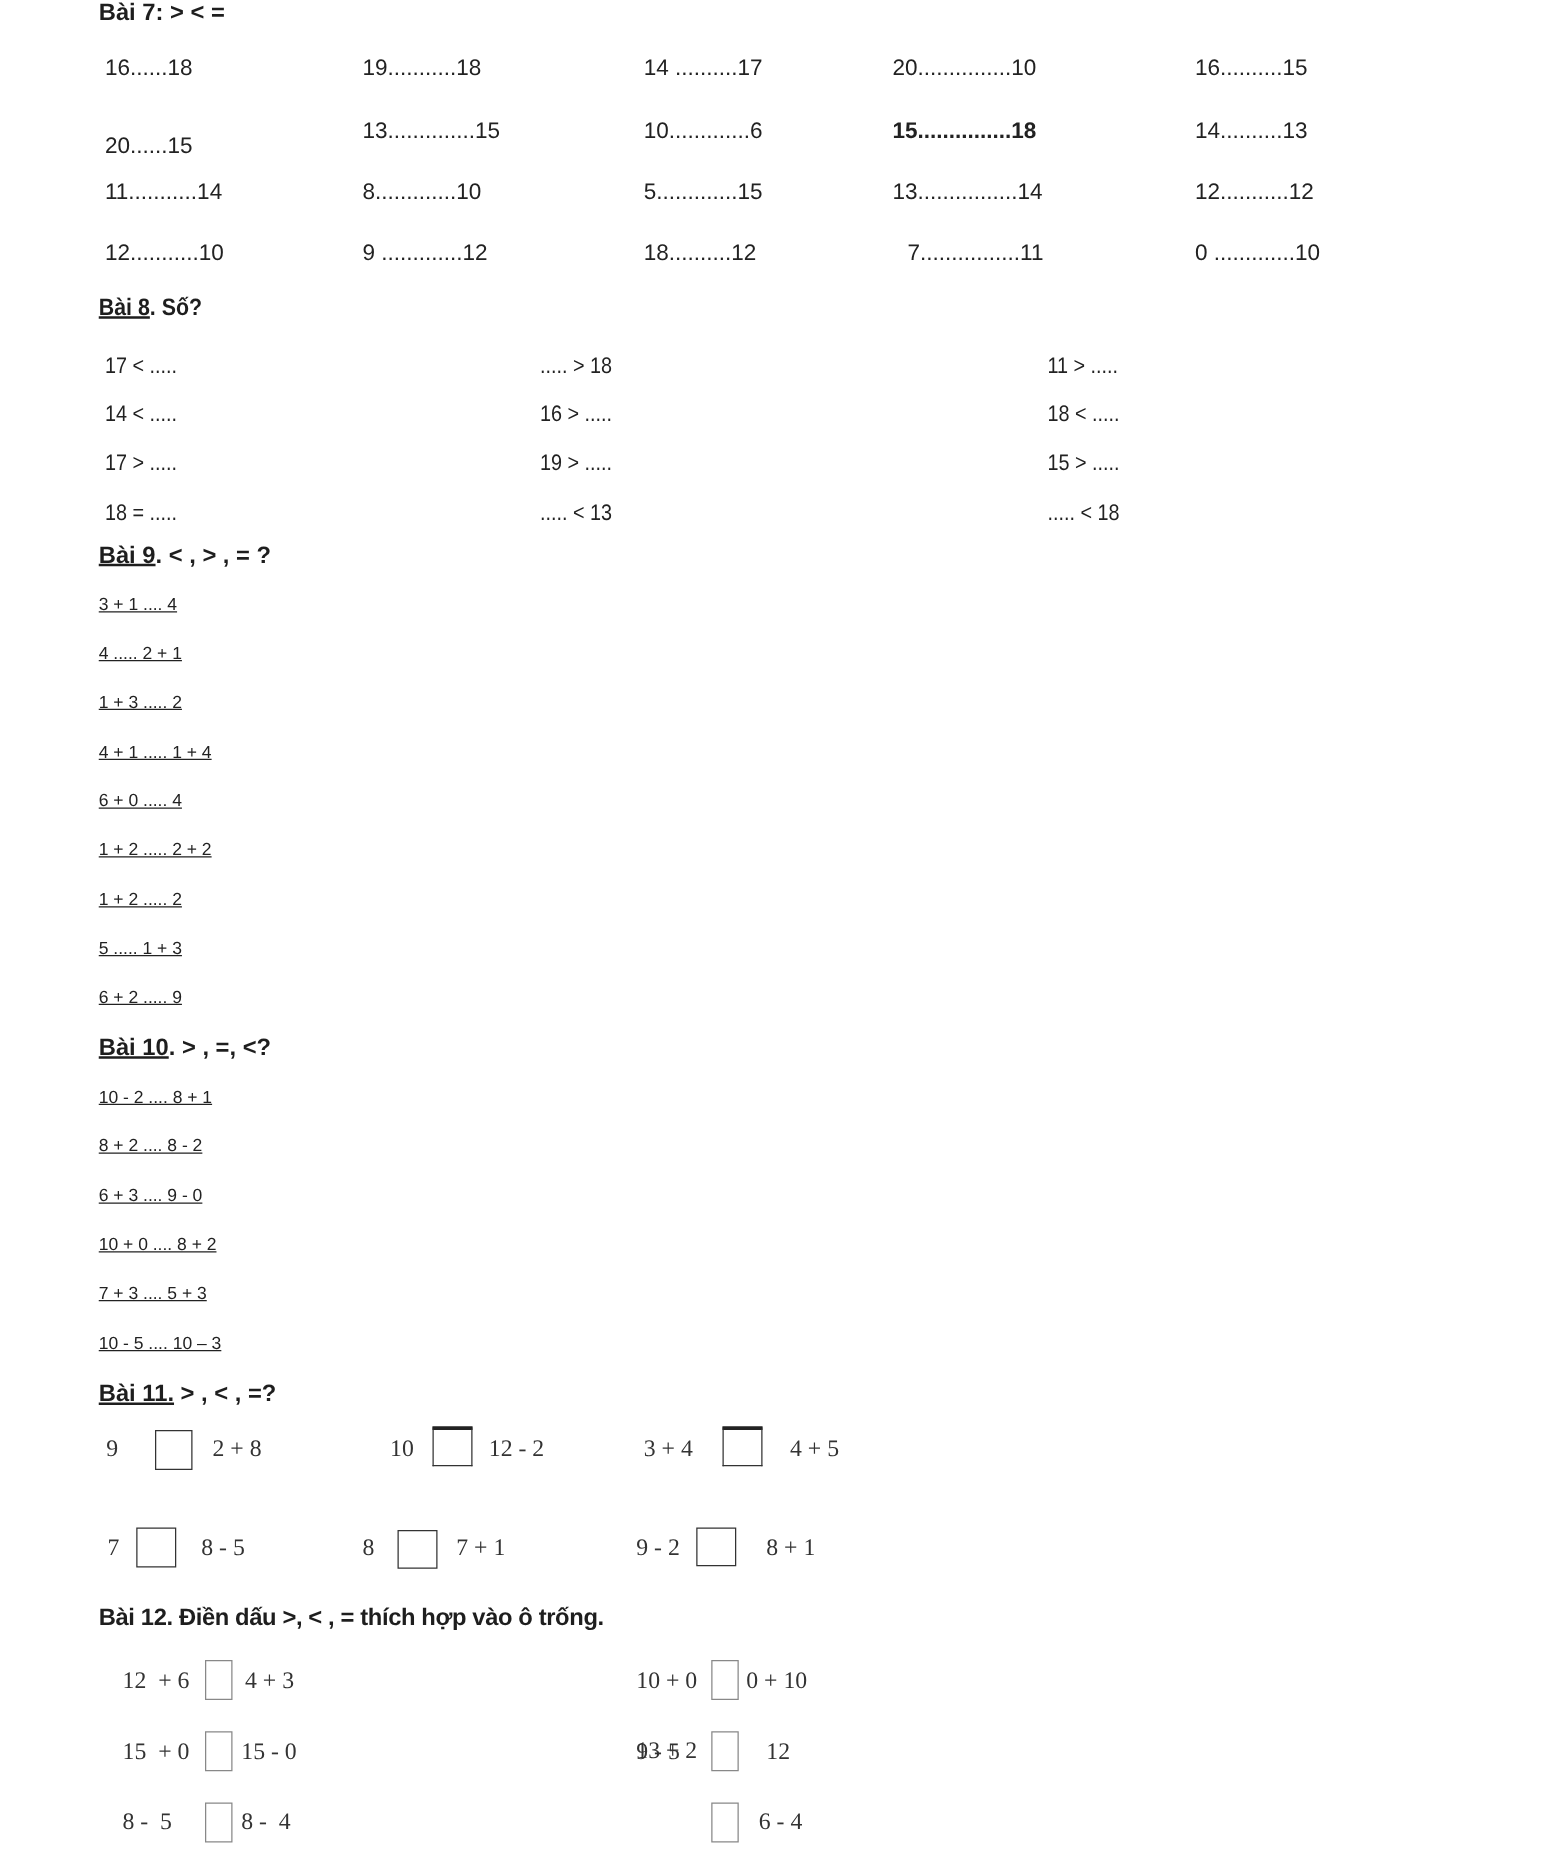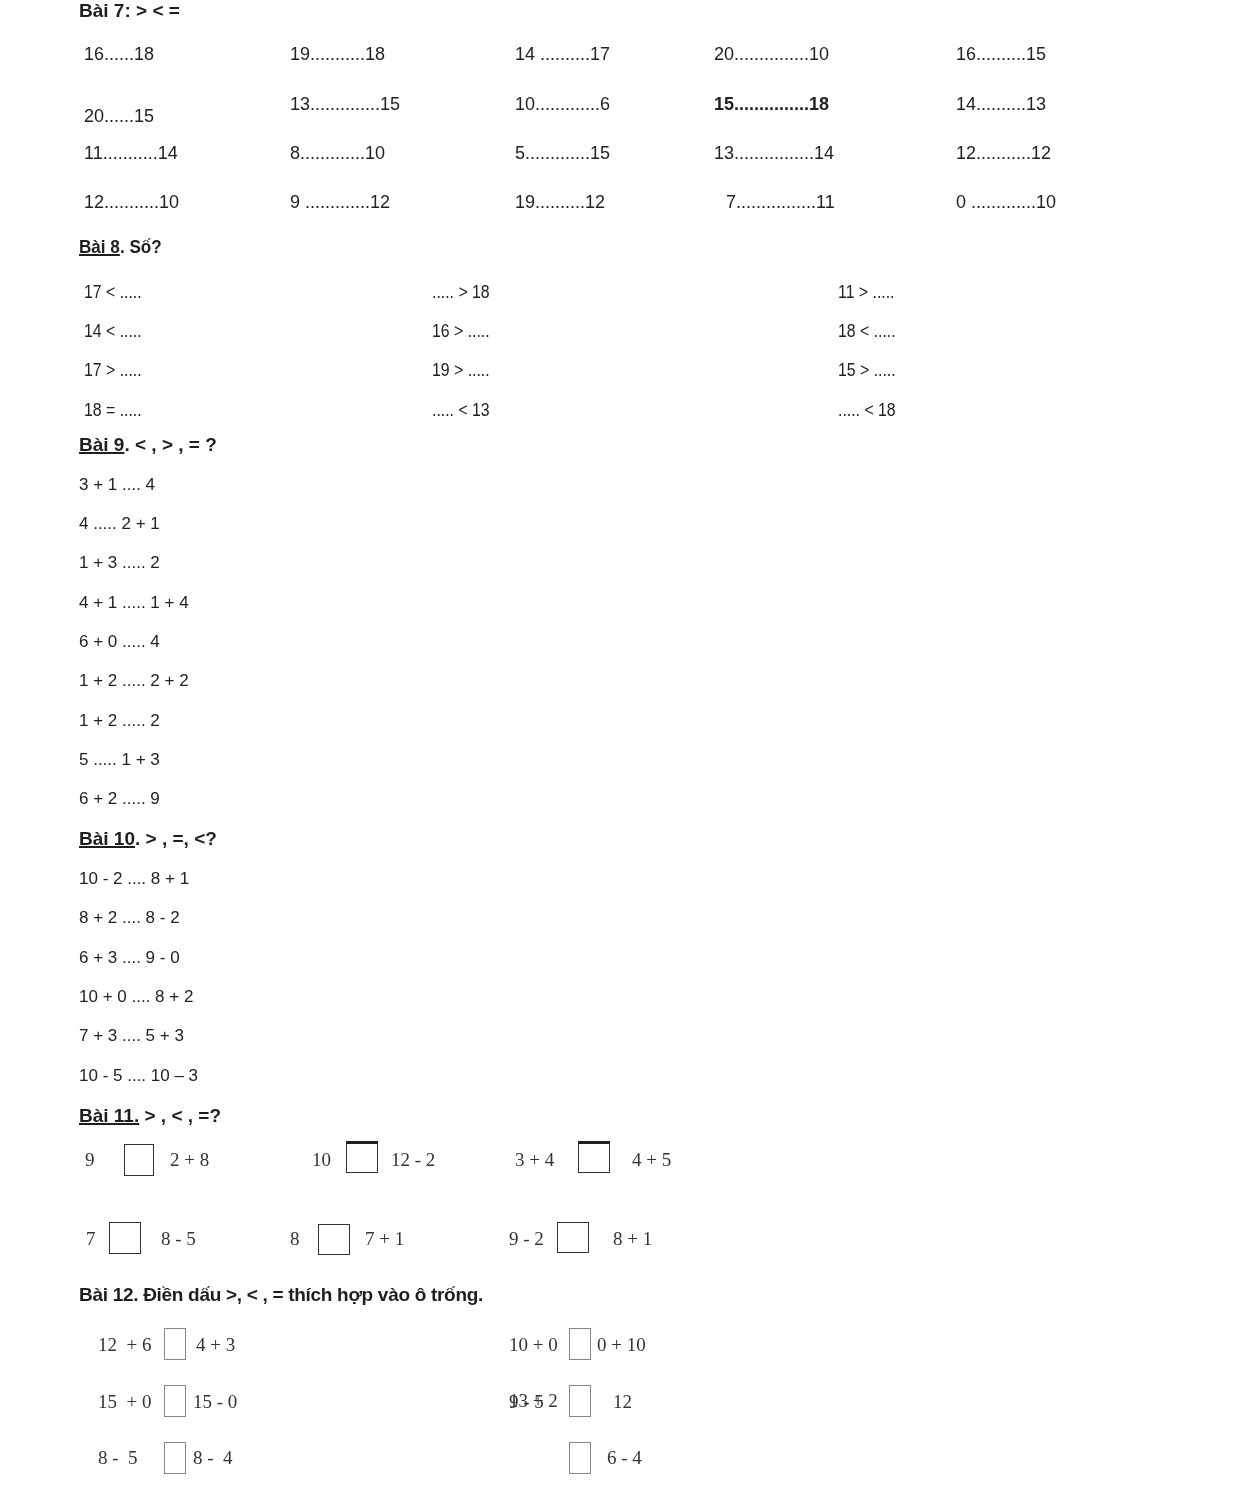--- a/index.html
+++ b/index.html
@@ -5,21 +5,21 @@
     html, body { margin: 0; padding: 0; background: #ffffff; }
     body {
       width: 1240px; height: 1490px; position: relative; overflow: hidden;
       font-family: "Liberation Sans", sans-serif; color: #222222;
     }
     .abs { position: absolute; white-space: pre; }
     .title { font-weight: bold; font-size: 19px; color: #1e1e1e; }
     .title u { text-decoration: underline; text-decoration-thickness: 2px; }
     .t7 { font-size: 18px; }
     .t8 { font-size: 18px; font-family: "Liberation Sans", sans-serif; transform: scaleX(0.88); transform-origin: left center; }
-    .t9 { font-size: 17px; }
+    .t9 { font-size: 14px; text-decoration: underline; }
     .serif { font-family: "Liberation Serif", serif; font-size: 19px; color: #333333; }
     .box {
       position: absolute; border: 1.5px solid #333333; background: #ffffff; box-sizing: border-box;
     }
     .box.light { border: 1.5px solid #888888; }
     .box.topheavy { border-top: 3px solid #222222; }
   </style>
 </head>
 <body>
 
@@ -40,21 +40,21 @@
   <div class="abs t7" style="left:956px; top:94px;">14..........13</div>
 
   <div class="abs t7" style="left:84px; top:143px;">11...........14</div>
   <div class="abs t7" style="left:290px; top:143px;">8.............10</div>
   <div class="abs t7" style="left:515px; top:143px;">5.............15</div>
   <div class="abs t7" style="left:714px; top:143px;">13................14</div>
   <div class="abs t7" style="left:956px; top:143px;">12...........12</div>
 
   <div class="abs t7" style="left:84px; top:192px;">12...........10</div>
   <div class="abs t7" style="left:290px; top:192px;">9 .............12</div>
-  <div class="abs t7" style="left:515px; top:192px;">19..........12</div>
+  <div class="abs t7" style="left:515px; top:192px;">18..........12</div>
   <div class="abs t7" style="left:714px; top:192px;margin-left:12px;">7................11</div>
   <div class="abs t7" style="left:956px; top:192px;">0 .............10</div>
 </div>
 
 <div class="abs title" style="left:79px; top:236px; transform:scaleX(0.9); transform-origin:left center;"><u>Bài 8</u><span>. Số?</span></div>
 
 <div>
   <div class="abs t8" style="left:84px; top:282px;">17 &lt; .....</div>
   <div class="abs t8" style="left:432px; top:282px;">..... &gt; 18</div>
   <div class="abs t8" style="left:838px; top:282px;">11 &gt; .....</div>

